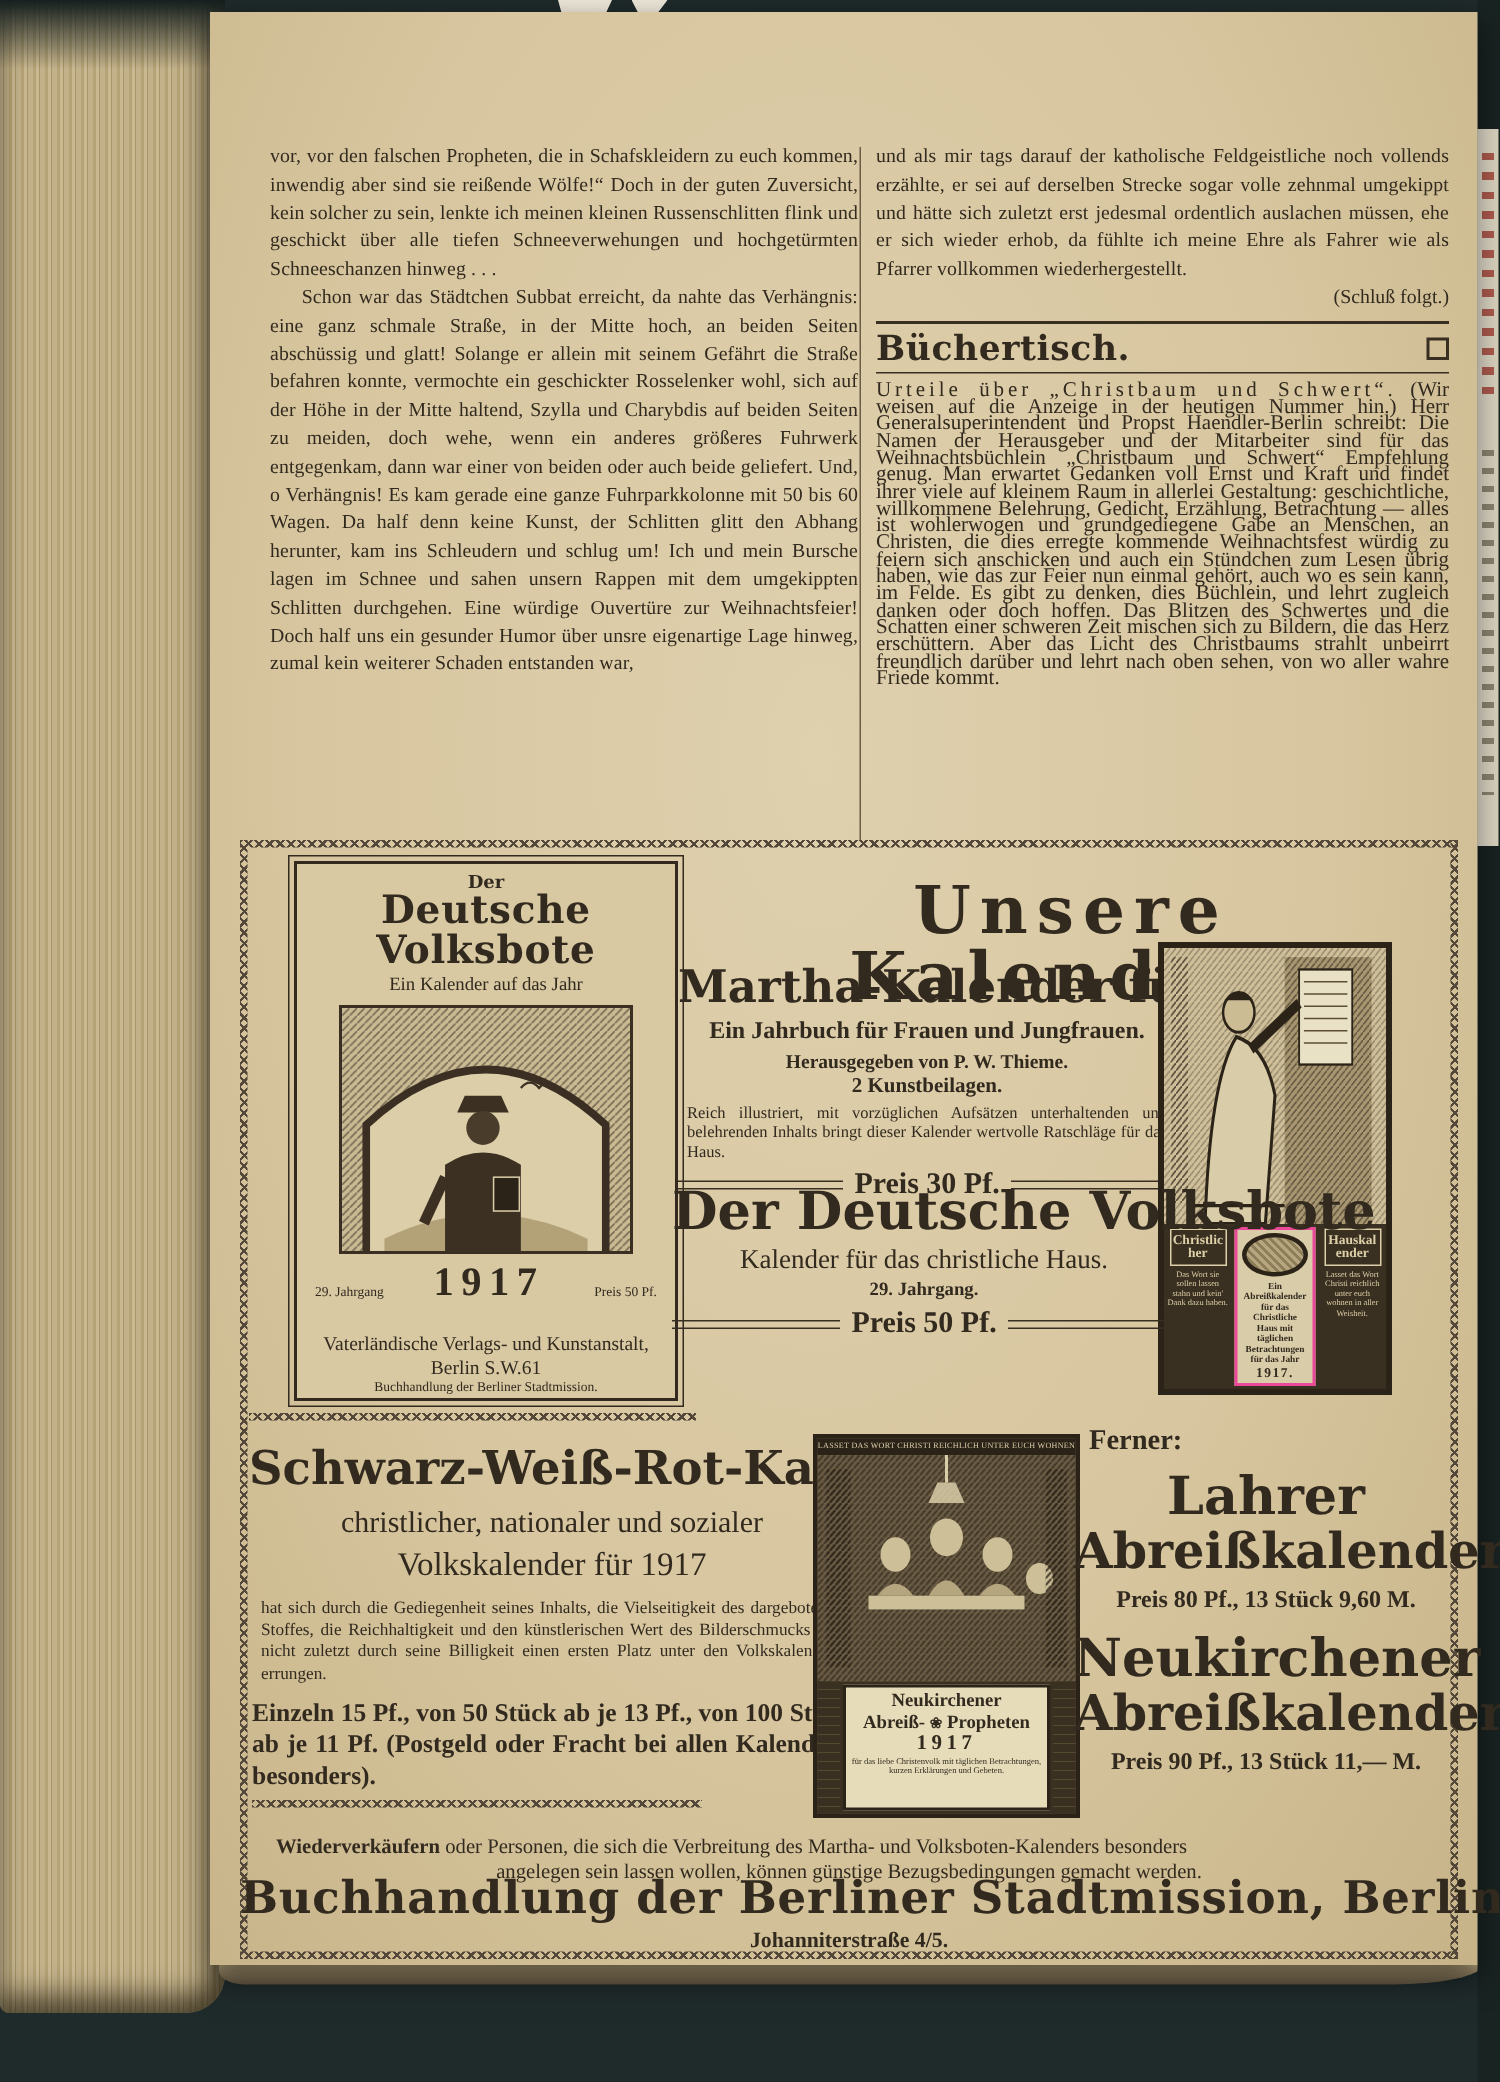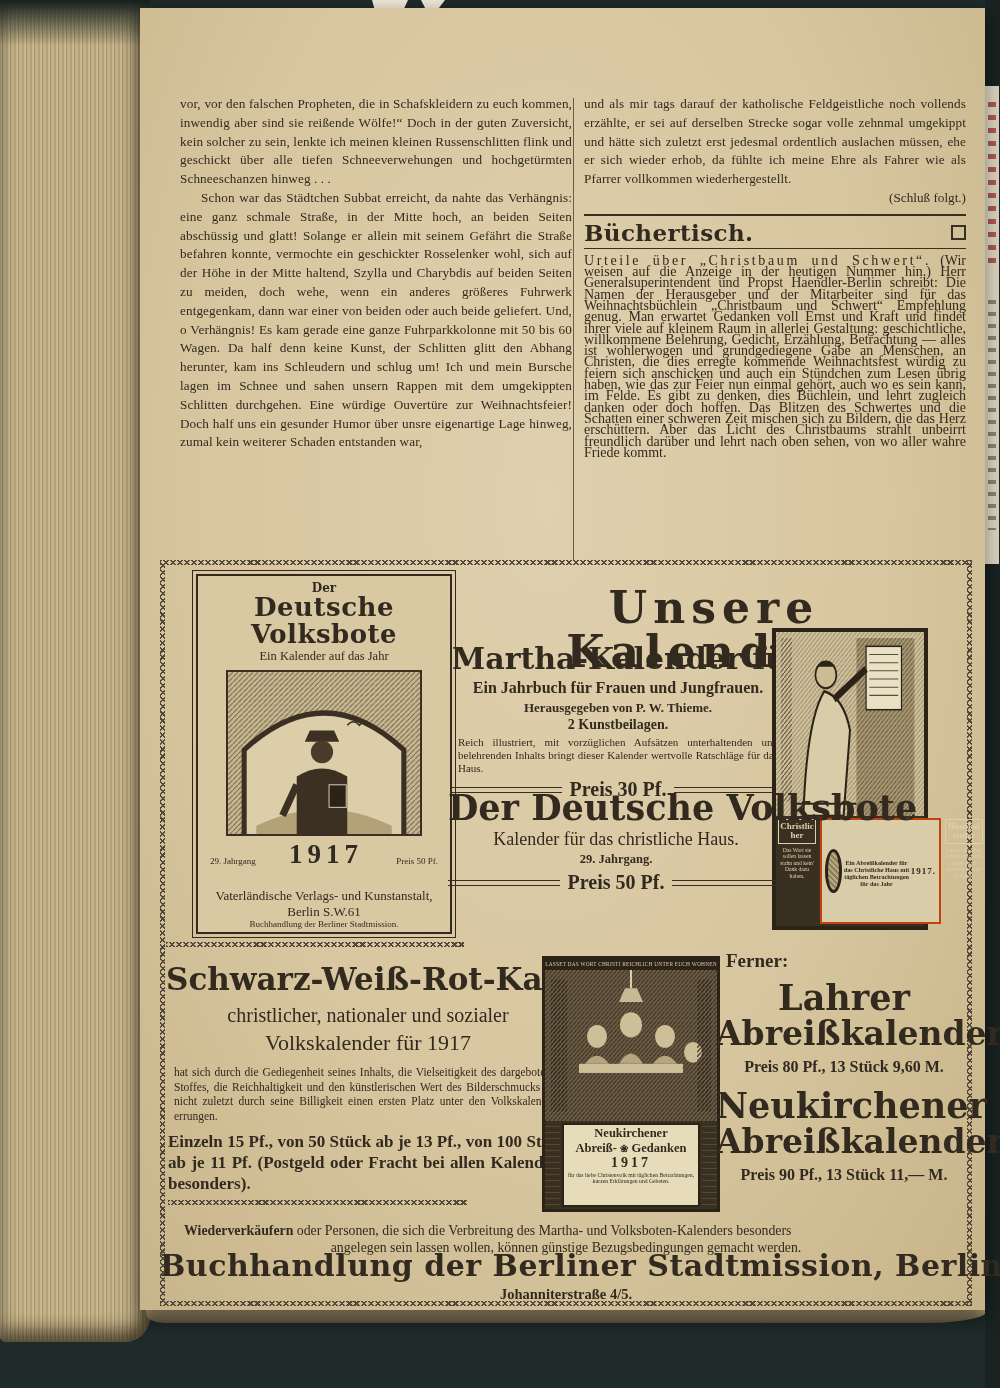--- a/index.html
+++ b/index.html
@@ -89,21 +89,21 @@
   .price-row .ptxt{font-size:20px;font-weight:bold;white-space:nowrap;}
 
   .luther{position:absolute;left:612px;top:68px;width:156px;height:302px;
     border:4px solid #2c2318;background:#cfc09a;box-sizing:border-box;display:flex;flex-direction:column;}
   .luther-art{flex:1;}
   .luther-art svg{display:block;width:100%;height:100%;}
   .luther-bottom{height:110px;display:flex;background:#3a3022;}
   .lcell{width:46px;display:flex;flex-direction:column;align-items:center;padding:3px 2px;box-sizing:border-box;color:#ddd0a8;}
   .lcell .lab{border:1px solid #ddd0a8;font-size:9px;font-weight:bold;text-align:center;line-height:1.05;padding:2px 1px;width:38px;box-sizing:border-box;word-break:break-all;}
   .lcell .note{font-size:5.6px;line-height:6.4px;text-align:center;margin-top:3px;}
-  .mcell{flex:1;border:2px solid #c2410c;background:#d9cca8;margin:2px;padding:2px 3px;text-align:center;display:flex;flex-direction:row;align-items:center;}
+  .mcell{flex:1;border:2px solid #ec4899;background:#d9cca8;margin:2px;padding:2px 3px;text-align:center;display:flex;flex-direction:column;align-items:center;}
   .medallion{width:38px;height:38px;border-radius:50%;border:3px solid #2c2318;
     background:repeating-linear-gradient(45deg,#b5a67f 0 2px,#8d7d58 2px 4px);}
   .mcell .mtxt{font-size:6.2px;line-height:7px;font-weight:bold;margin-top:3px;}
   .mcell .myear{font-size:9px;font-weight:bold;letter-spacing:1px;}
 
   .vb-text{position:absolute;left:288px;top:230px;width:336px;text-align:center;}
   .vb-title{font-size:35px;line-height:1;white-space:nowrap;}
   .vb-sub{font-size:18px;margin-top:4px;}
   .vb-jg{font-size:12.5px;font-weight:bold;margin-top:2px;}
   .vb-detail{font-size:11px;line-height:12.5px;margin-top:2px;}
@@ -323,21 +323,21 @@
             <path d="M74 82 Q86 64 98 82 Z" fill="#b5a67f"></path>
             <path d="M108 82 Q120 68 132 82 Z" fill="#b5a67f"></path>
             <rect x="6" y="8" width="16" height="116" fill="url(#hC)" opacity=".9"></rect>
             <rect x="152" y="8" width="14" height="116" fill="url(#hC)" opacity=".9"></rect>
           </svg>
         </div>
         <div class="nb-label-row">
           <div class="nb-strip"></div>
           <div class="nb-center">
             <div class="nb-l1">Neukirchener</div>
-            <div class="nb-l2"><span>Abreiß-</span> <span class="nb-flower">❀</span> <span>Gedanken</span></div>
+            <div class="nb-l2"><span>Abreiß-</span> <span class="nb-flower">❀</span> <span>Propheten</span></div>
             <div class="nb-year">1917</div>
             <div class="nb-small">für das liebe Christenvolk mit täglichen Betrachtungen, kurzen Erklärungen und Gebeten.</div>
           </div>
           <div class="nb-strip"></div>
         </div>
       </div>
 
       <div class="ferner">Ferner:</div>
 
       <div class="lahrer">

